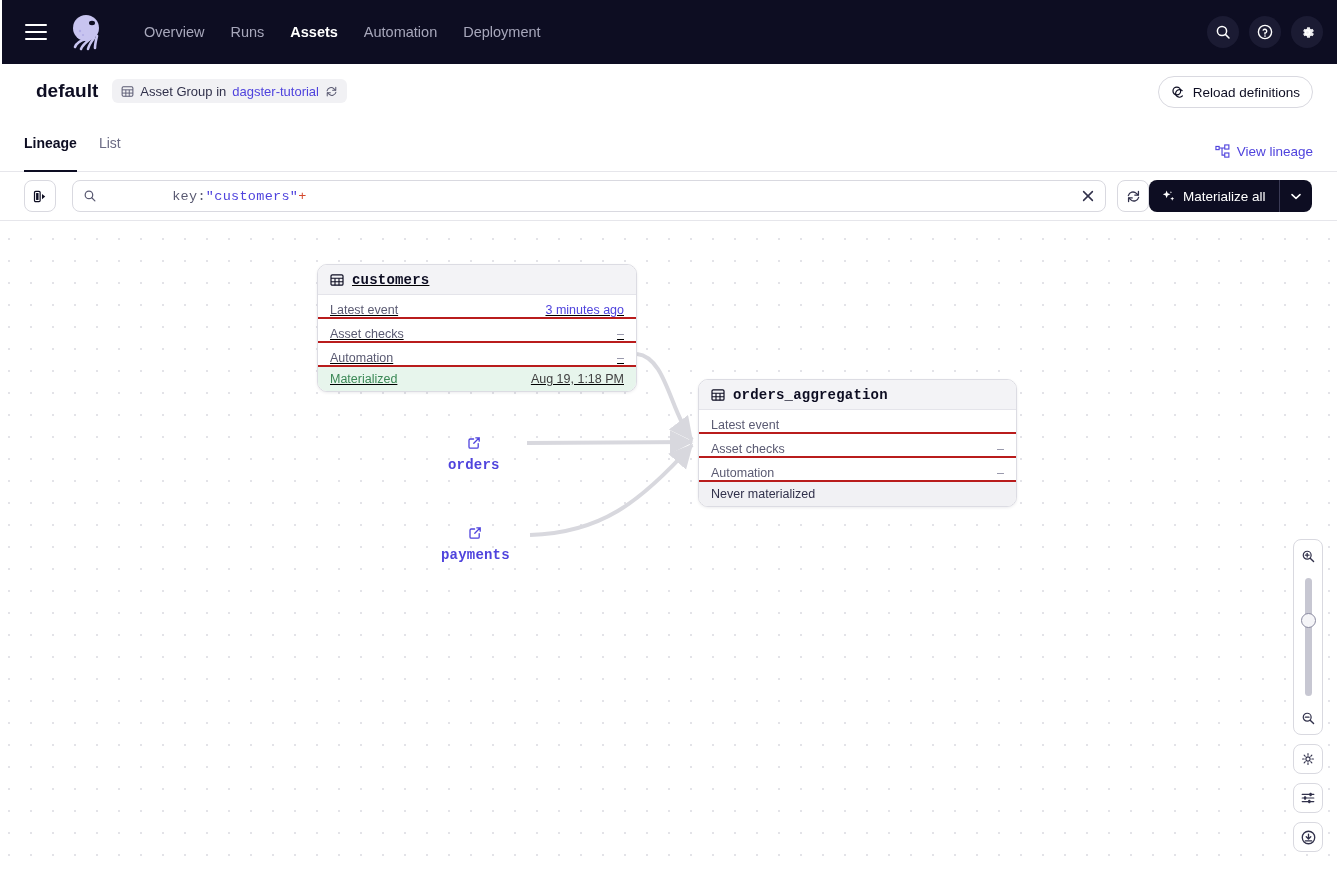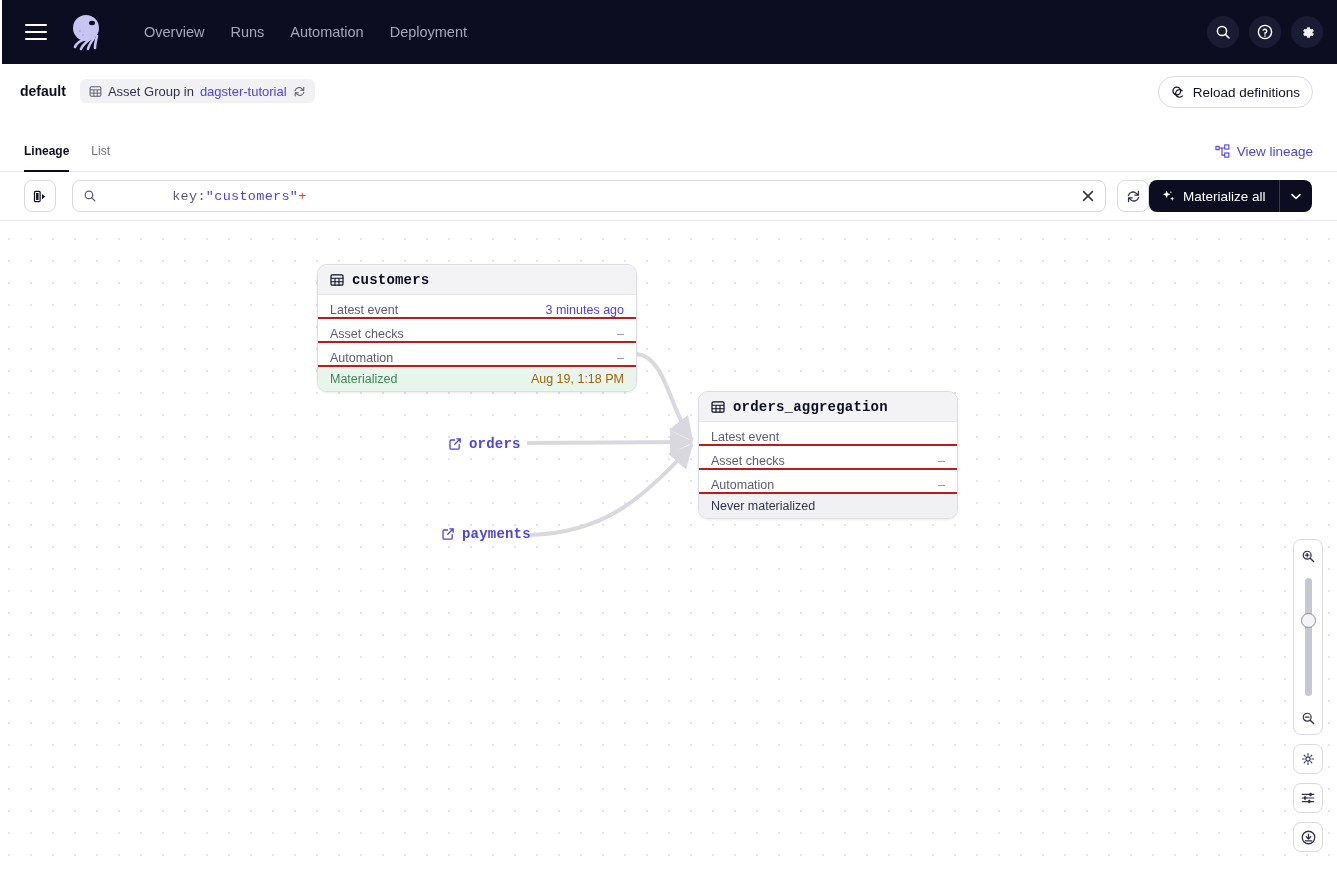--- a/index.html
+++ b/index.html
@@ -39,21 +39,21 @@
     background: #1B1B33; display: flex; align-items: center; justify-content: center;
     cursor: pointer;
   }
 
   
   .crumbbar {
     position: absolute; left: 0; top: 64px; width: 1337px; height: 54px;
     background: #fff; display: flex; align-items: center;
   }
   .page-title {
-    margin-left: 20px; font-size: 14px; font-weight: bold; color: #0D0D22;
+    margin-left: 36px; font-size: 19px; font-weight: bold; color: #0D0D22;
   }
   .group-pill {
     margin-left: 14px; height: 24px; border-radius: 6px; background: #F1F1F4;
     display: flex; align-items: center; gap: 6px; padding: 0 9px;
     font-size: 13px; color: #31314B;
   }
   .group-pill .link { color: #4F43DD; cursor: pointer; }
   .reload-btn {
     position: absolute; right: 24px; top: 12px; height: 32px;
     border: 1px solid #D9D9E0; border-radius: 16px; background: #fff;
@@ -61,21 +61,21 @@
     font-size: 13.5px; color: #0D0D22; cursor: pointer;
   }
 
   
   .tabbar {
     position: absolute; left: 0; top: 118px; width: 1337px; height: 54px;
     background: #fff; border-bottom: 1px solid #E6E6EB;
     display: flex; align-items: flex-end;
   }
   .tab {
-    margin-left: 24px; padding-bottom: 13px; font-size: 12px; color: #6B6B84;
+    margin-left: 24px; padding-bottom: 20px; font-size: 14px; color: #6B6B84;
     cursor: pointer; position: relative;
   }
   .tab:not(:first-child) { margin-left: 22px; }
   .tab.active { color: #0D0D22; font-weight: bold; }
   .tab.active::after {
     content: ""; position: absolute; left: 0; right: 0; bottom: -1px;
     height: 2.5px; background: #0D0D22;
   }
   .view-lineage {
     position: absolute; right: 24px; bottom: 12px;
@@ -159,28 +159,29 @@
   }
   .node-row .val { color: #31314B; }
   .node-row .val.link { color: #4F43DD; }
   .node-row .dash { color: #8A8AA0; }
   .node-foot {
     height: 24px; display: flex; align-items: center; justify-content: space-between;
     padding: 5px 12px; font-size: 12.5px;
   }
   .node-foot.materialized { background: #E7F5EC; }
   .node-foot.materialized .lbl { color: #3A8855; }
-  .node-foot.materialized .val { color: #a16207; }
+  .node-foot.materialized .val { color: #404040; }
   .node-foot.never { background: #F1F1F4; }
   .node-foot.never .lbl { color: #31314B; }
 
   
   .ext-asset {
     position: absolute; display: flex; align-items: center; gap: 7px;
     cursor: pointer;
+    flex-direction: column;
   }
   .ext-asset .name {
     font-family: "Liberation Mono", monospace; font-weight: bold;
     font-size: 14px; color: #4F43DD; letter-spacing: .2px;
   }
 
   
   .zoomstack {
     position: absolute; right: 14px; top: 318px;
     display: flex; flex-direction: column; align-items: center; gap: 9px;
@@ -232,20 +233,21 @@
       <path d="M25 26 C22 30 20 33 19 37" stroke="#C8C4F0" stroke-width="2.6" fill="none" stroke-linecap="round"></path>
       <path d="M28 24 C27 28 26 32 26 36" stroke="#C8C4F0" stroke-width="2.6" fill="none" stroke-linecap="round"></path>
       <ellipse cx="23" cy="11" rx="3" ry="2.2" fill="#0D0D22"></ellipse>
       <circle cx="11" cy="19" r="1.2" fill="#B0ABE6"></circle>
       <circle cx="14" cy="23" r="1" fill="#B0ABE6"></circle>
     </svg>
 
     <div class="navlinks">
       <div class="navlink">Overview</div>
       <div class="navlink">Runs</div>
+      <div class="navlink active">Assets</div>
       <div class="navlink">Automation</div>
       <div class="navlink">Deployment</div>
     </div>
 
     <div class="nav-right">
       <div class="iconbtn-round">
         <svg width="16" height="16" viewBox="0 0 16 16">
           <circle cx="7" cy="7" r="4.6" stroke="#fff" stroke-width="1.5" fill="none"></circle>
           <line x1="10.4" y1="10.4" x2="14" y2="14" stroke="#fff" stroke-width="1.5" stroke-linecap="round"></line>
         </svg>
@@ -371,21 +373,21 @@
         </marker>
       </defs>
 
       <path d="M637,133 C666,136 670,190 692,219" stroke="#D8D8DE" stroke-width="4" fill="none" marker-end="url(#arrow)"></path>
 
       <path d="M527,222 L692,221" stroke="#D8D8DE" stroke-width="4" fill="none" marker-end="url(#arrow)"></path>
 
       <path d="M530,314 C600,312 640,282 692,224" stroke="#D8D8DE" stroke-width="4" fill="none" marker-end="url(#arrow)"></path>
     </svg>
 
-    <div class="node" style="left:317px; top:43px; width:320px;">
+    <div class="node" style="left:317px; top:43px; width:320px;text-decoration:underline;">
       <div class="node-head">
         <svg width="14" height="14" viewBox="0 0 14 14">
           <rect x="1" y="1.8" width="12" height="10.4" rx="1.3" stroke="#0D0D22" stroke-width="1.2" fill="none"></rect>
           <line x1="1" y1="5.2" x2="13" y2="5.2" stroke="#0D0D22" stroke-width="1.1"></line>
           <line x1="1" y1="8.7" x2="13" y2="8.7" stroke="#0D0D22" stroke-width="1.1"></line>
           <line x1="5" y1="5.2" x2="5" y2="12.2" stroke="#0D0D22" stroke-width="1.1"></line>
           <line x1="9" y1="5.2" x2="9" y2="12.2" stroke="#0D0D22" stroke-width="1.1"></line>
         </svg>
         <span class="node-title">customers</span>
       </div>
@@ -400,21 +402,21 @@
       <div class="node-row">
         <span>Automation</span>
         <span class="dash">–</span>
       </div>
       <div class="node-foot materialized">
         <span class="lbl">Materialized</span>
         <span class="val">Aug 19, 1:18 PM</span>
       </div>
     </div>
 
-    <div class="node" style="left:698px; top:170px; width:260px;">
+    <div class="node" style="left:698px; top:158px; width:319px;">
       <div class="node-head">
         <svg width="14" height="14" viewBox="0 0 14 14">
           <rect x="1" y="1.8" width="12" height="10.4" rx="1.3" stroke="#0D0D22" stroke-width="1.2" fill="none"></rect>
           <line x1="1" y1="5.2" x2="13" y2="5.2" stroke="#0D0D22" stroke-width="1.1"></line>
           <line x1="1" y1="8.7" x2="13" y2="8.7" stroke="#0D0D22" stroke-width="1.1"></line>
           <line x1="5" y1="5.2" x2="5" y2="12.2" stroke="#0D0D22" stroke-width="1.1"></line>
           <line x1="9" y1="5.2" x2="9" y2="12.2" stroke="#0D0D22" stroke-width="1.1"></line>
         </svg>
         <span class="node-title">orders_aggregation</span>
       </div>

